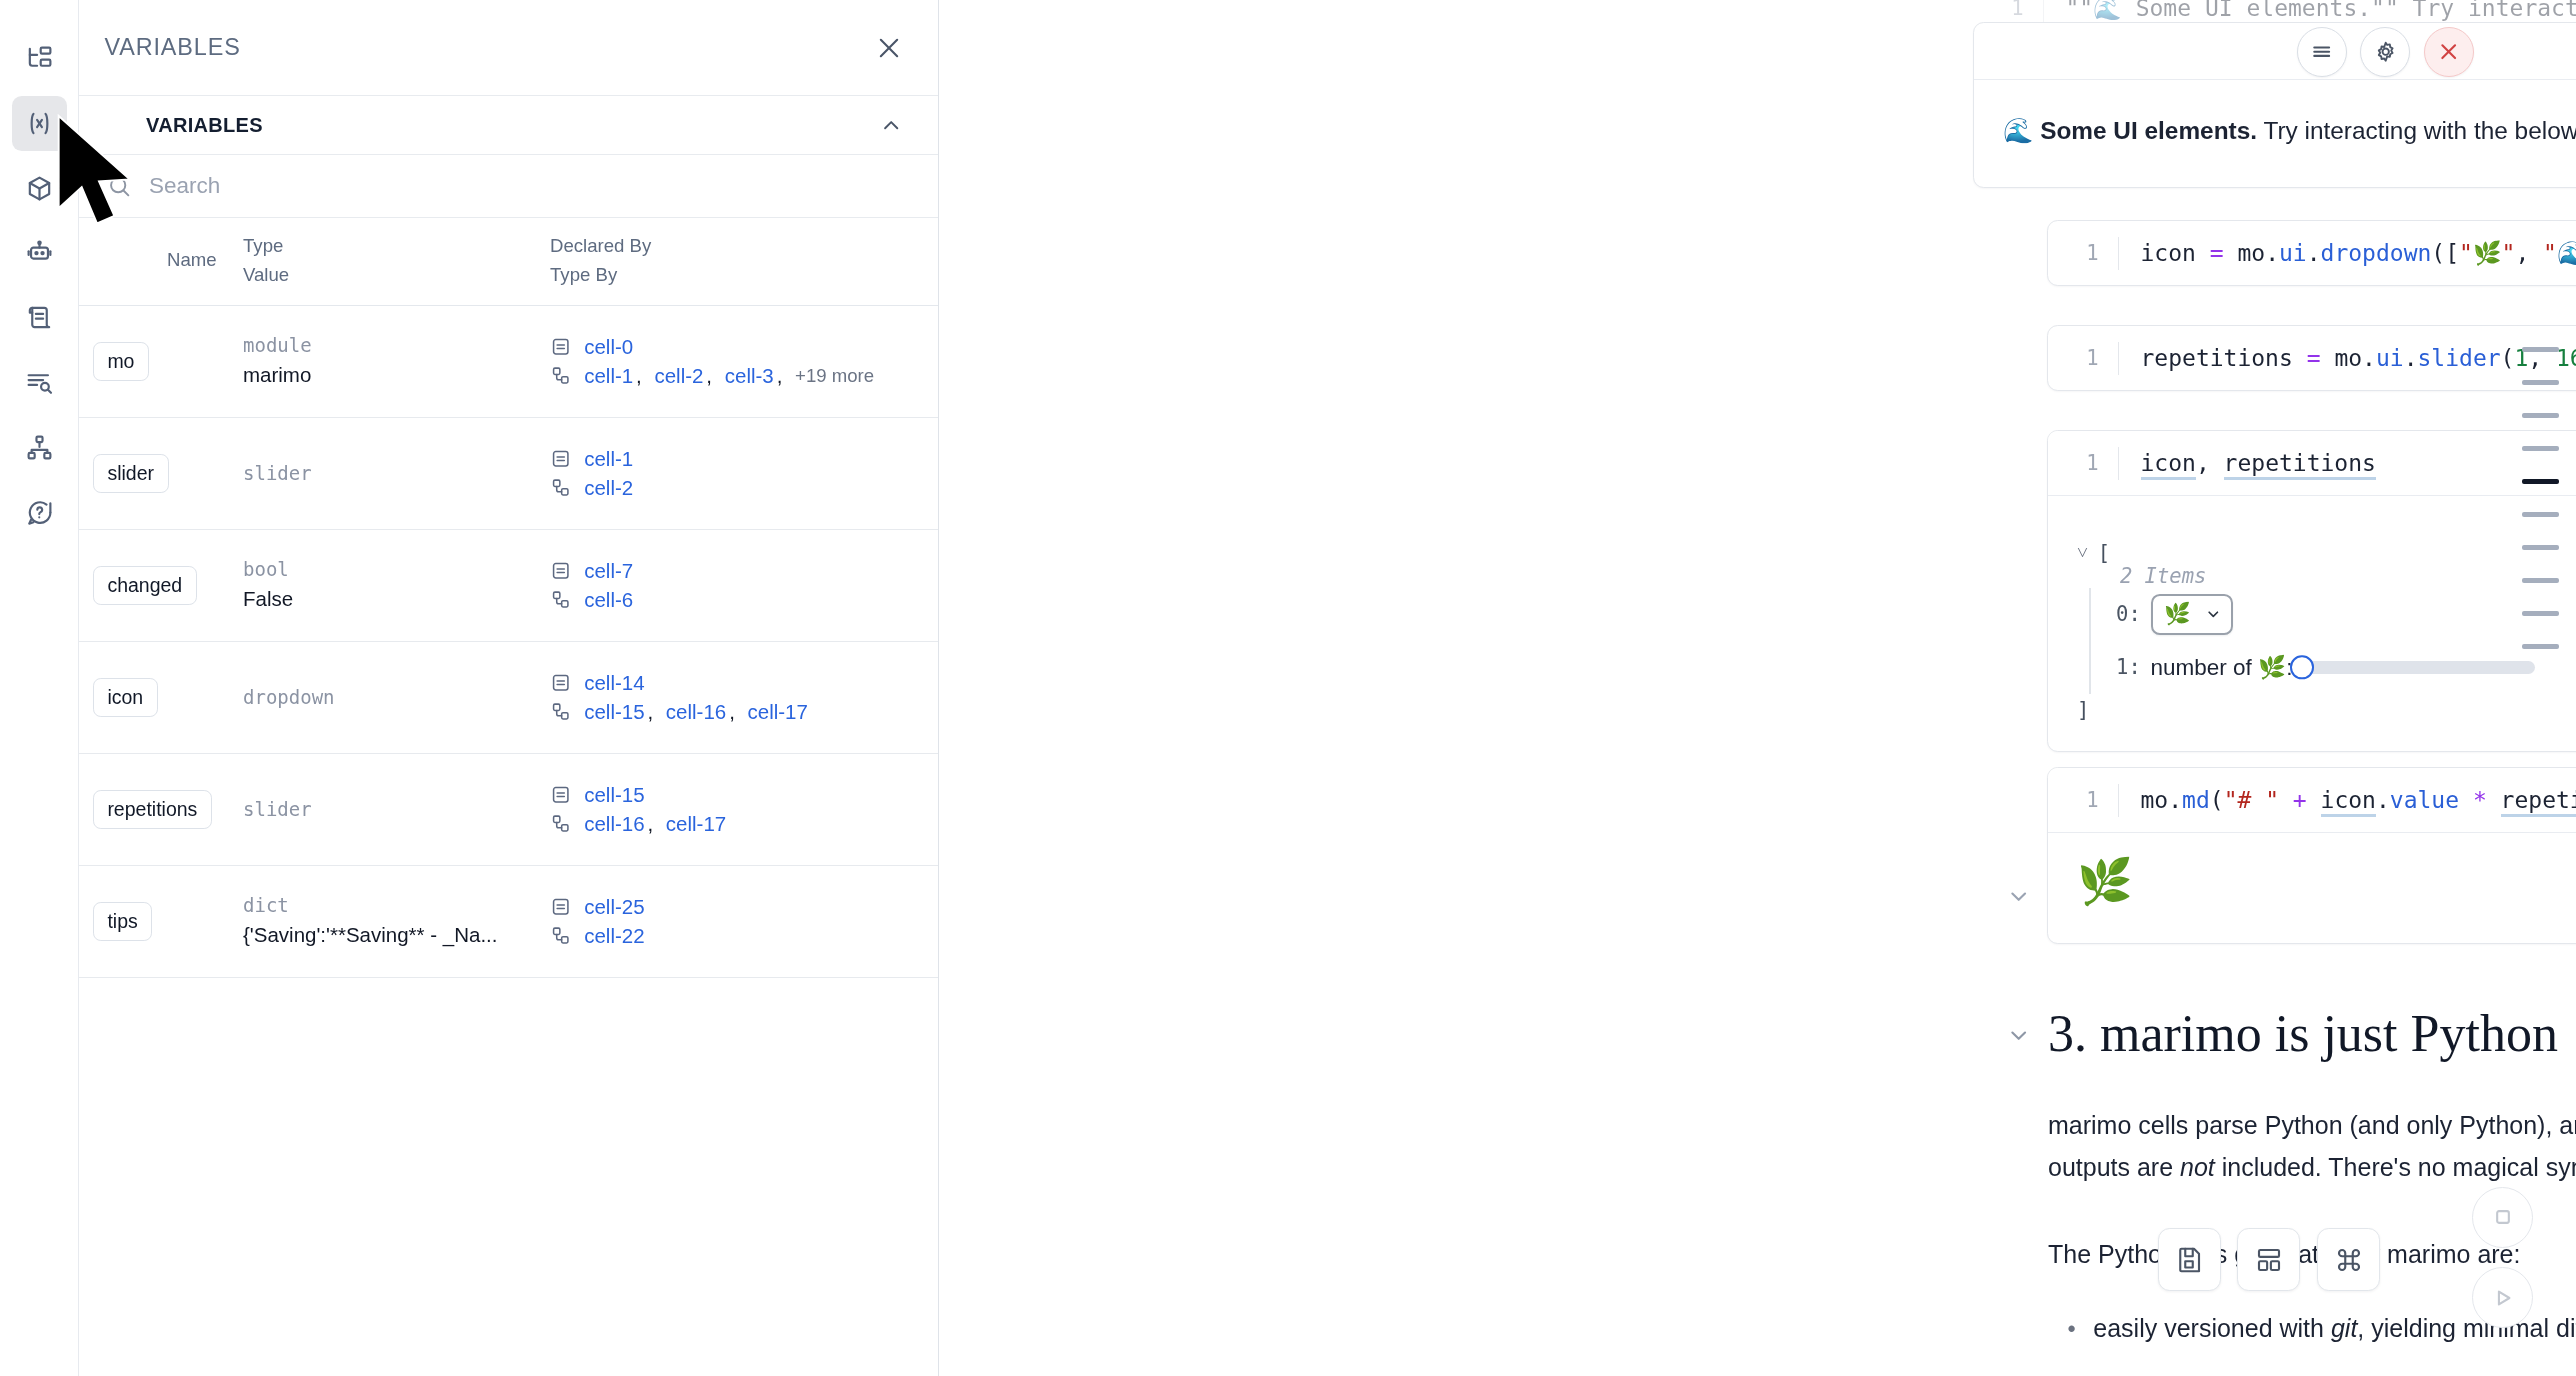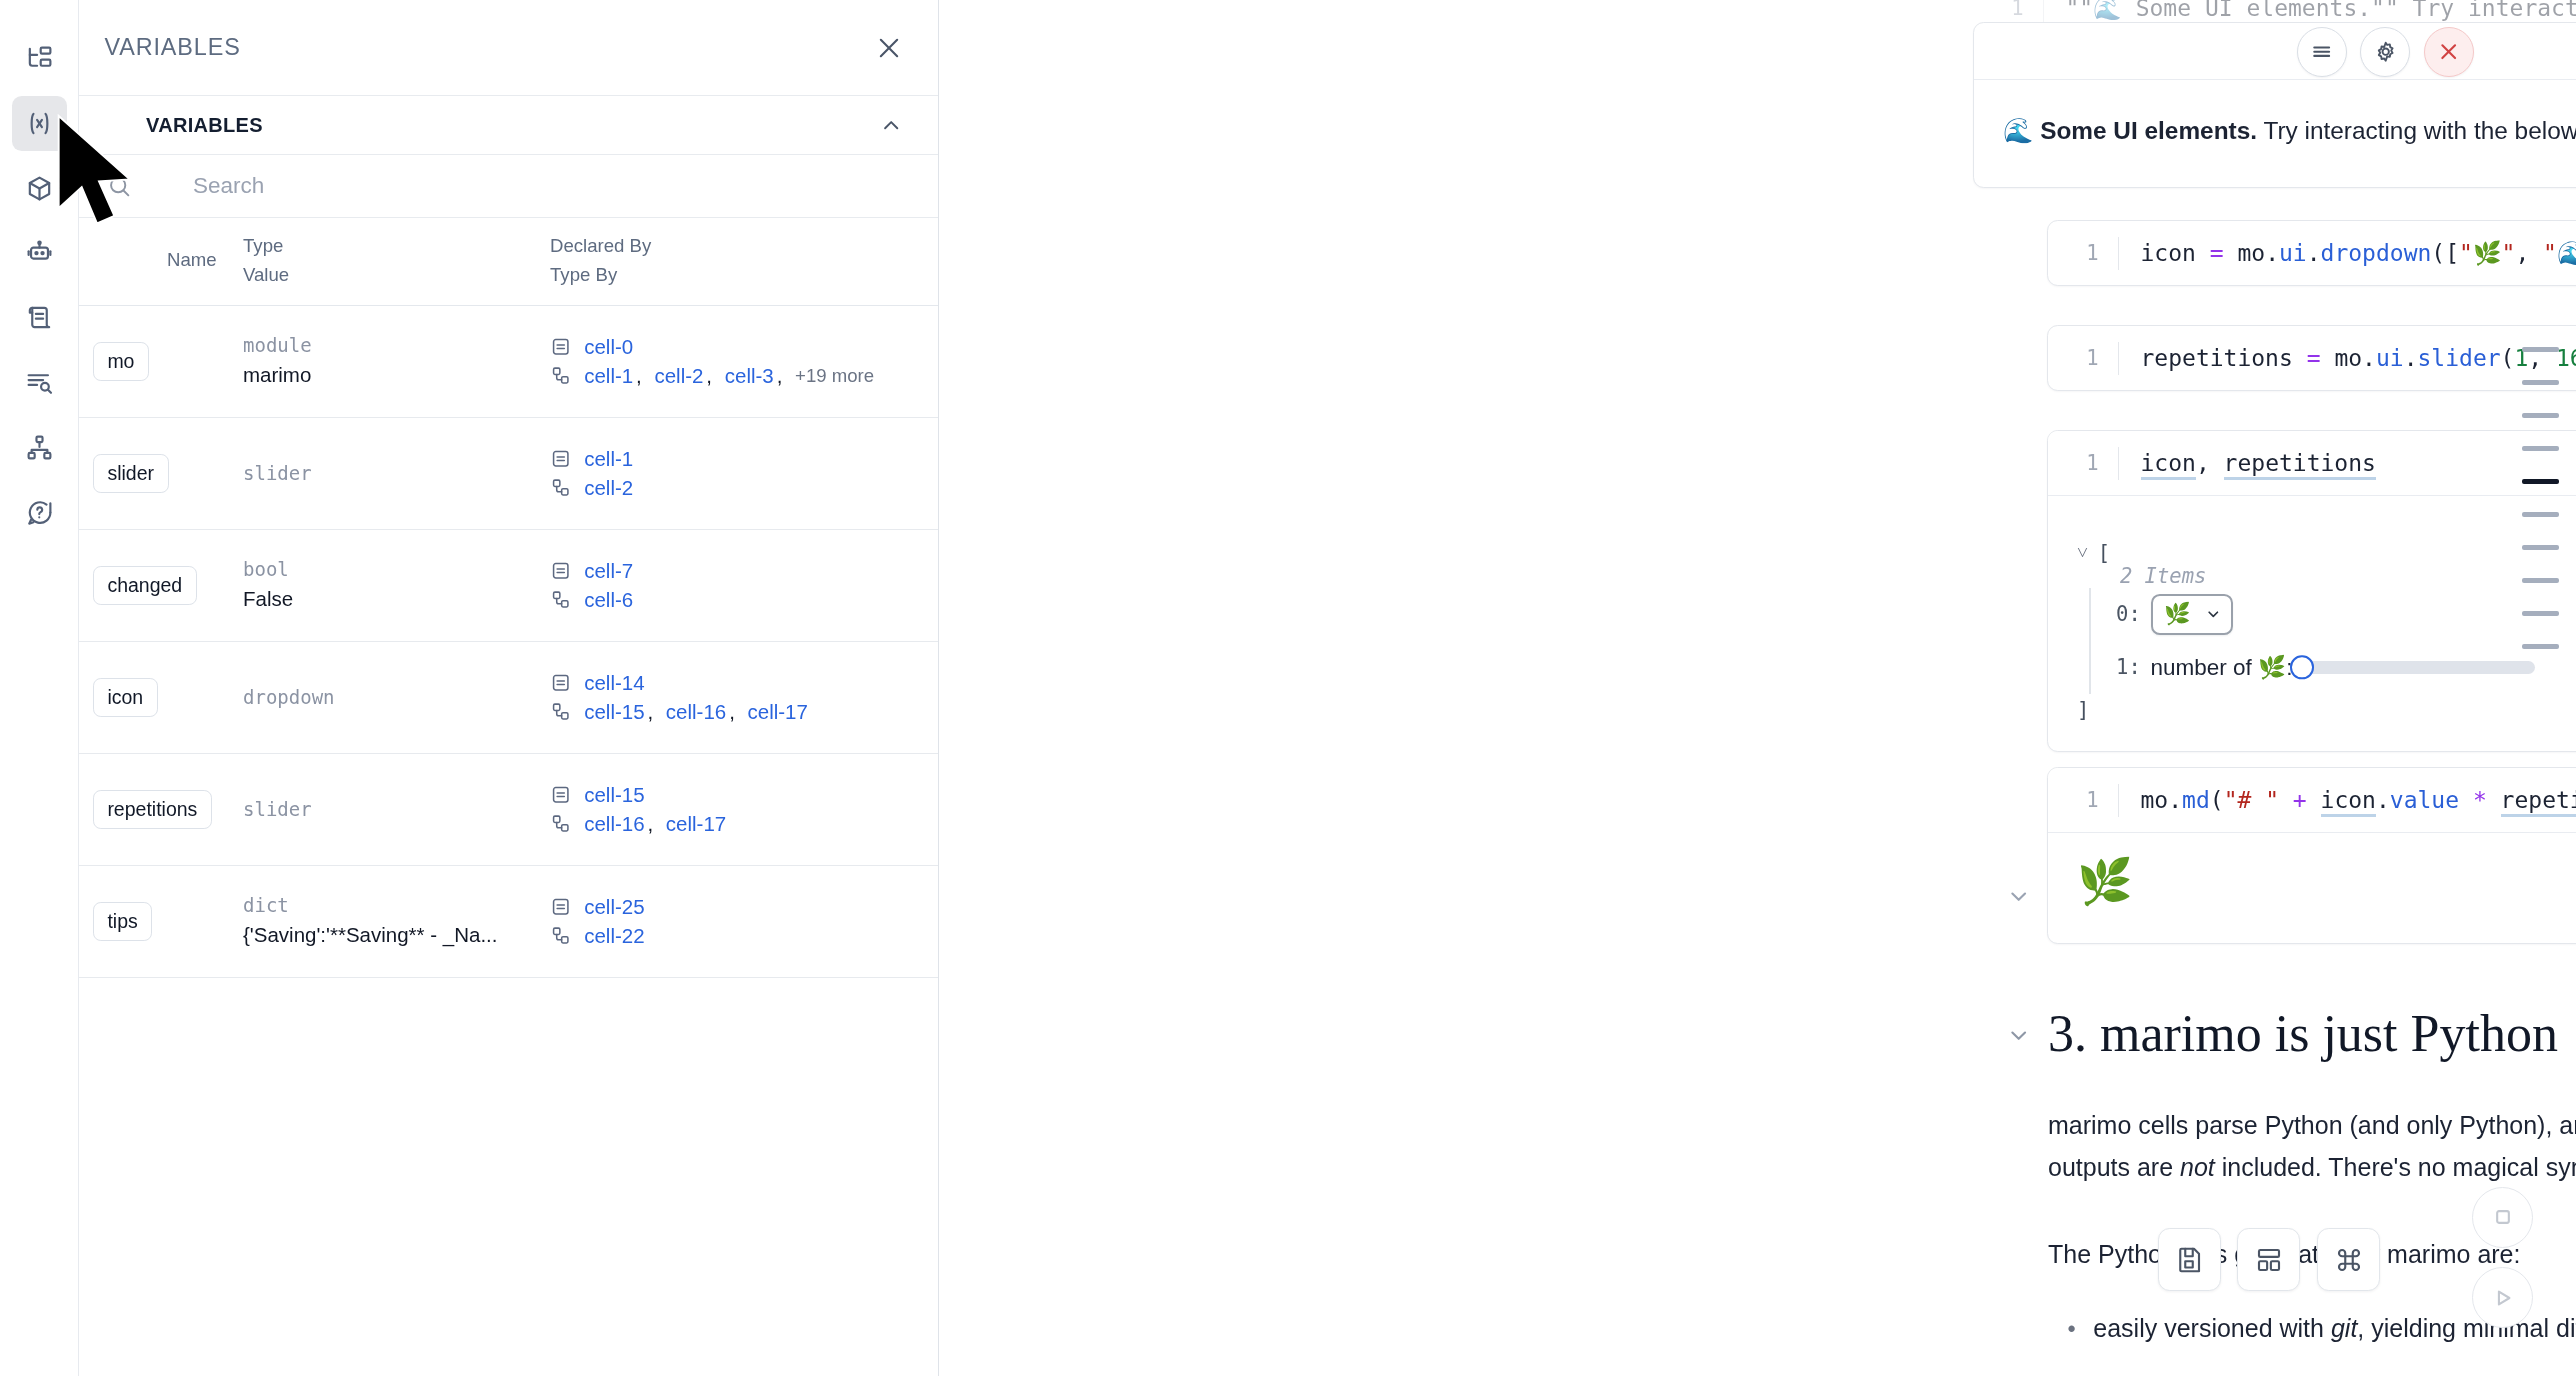--- a/index.html
+++ b/index.html
@@ -66,21 +66,21 @@
   .search-row {
     height: 63px; display: flex; align-items: center; gap: 17.6px;
     padding: 0 35px 0 28px;
     border-bottom: 1px solid #e8ebef;
   }
   .search-row .s-ico { color: #8d95a3; display:flex; }
   .search-row .s-ico svg { width: 24.4px; height: 24.4px; }
   .search-input {
     border: none; outline: none; flex: 1; background: transparent;
     font-family: "Liberation Sans", sans-serif;
-    font-size: 22.5px; color: #1f2937; margin-left: 44px;
+    font-size: 22.5px; color: #1f2937;
   }
   .search-input::placeholder { color: #9aa2b1; }
 
   .tbl-head {
     display: flex; padding: 13.7px 0 15.6px 0;
     border-bottom: 1px solid #e4e8ed;
   }
   .th { font-size: 18.6px; color: #5e6b80; line-height: 1.55; }
   .th-name { width: 164px; padding-left: 88px; display:flex; align-items:center; }
   .th-type { width: 307px; }

